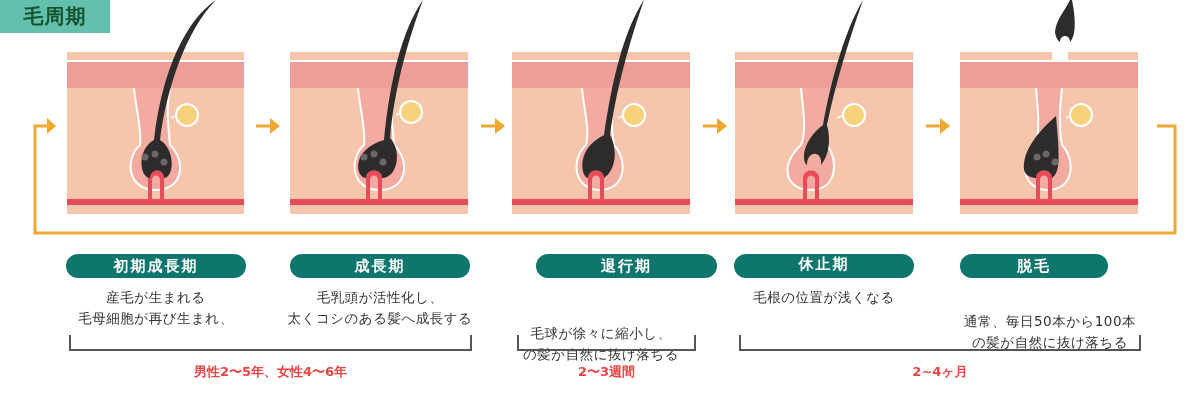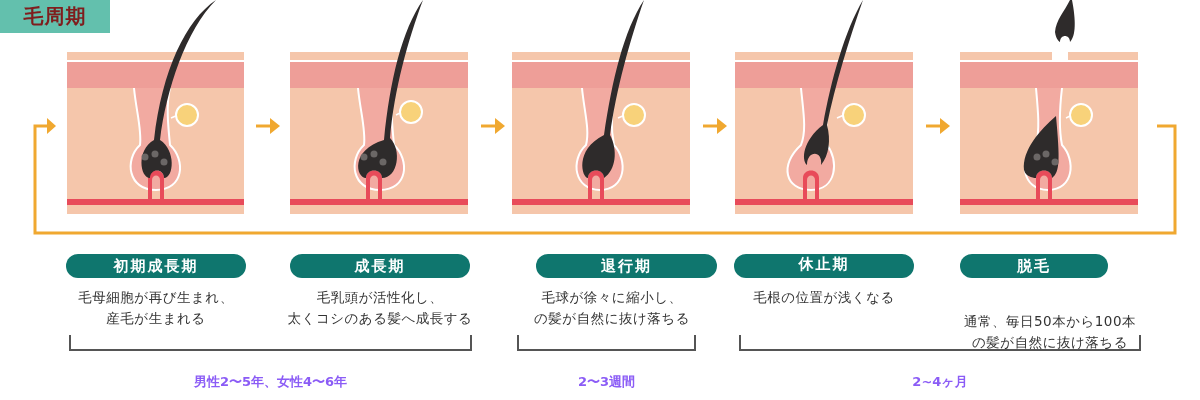--- a/index.html
+++ b/index.html
@@ -1,27 +1,27 @@
 <!DOCTYPE html>
 <html><head>
 <meta charset="utf-8">
 <style>
   html, body { margin:0; padding:0; background:#ffffff; }
   body { width:1200px; height:400px; position:relative; overflow:hidden;
          font-family:"DejaVu Sans", "Liberation Sans", sans-serif; color:#333; }
   .title-badge { position:absolute; left:0; top:0; width:110px; height:33px; background:#63c0ad;
-                 color:#7f1d1d; font-weight:bold; font-size:20px; line-height:33px; text-align:center; letter-spacing:1px; }
+                 color:#14532d; font-weight:bold; font-size:20px; line-height:33px; text-align:center; letter-spacing:1px; }
   .stage { position:absolute; top:0; width:180px; height:230px; }
   .stage svg { display:block; }
   .loop { position:absolute; left:0; top:0; width:1200px; height:240px; pointer-events:none; }
   .pill { position:absolute; top:254px; height:24px; border-radius:12px; background:#0f766e; color:#fff;
           font-weight:bold; font-size:15px; line-height:24px; text-align:center; letter-spacing:2px; }
   .desc { position:absolute; top:287px; font-size:13.5px; line-height:21px; text-align:center; color:#333; letter-spacing:0.5px; white-space:nowrap; }
   .bracket { position:absolute; top:335px; height:16px; border:2px solid #555; border-top:none; box-sizing:border-box; }
-  .dur { position:absolute; top:373px; font-size:13px; font-weight:bold; text-align:center; color:#8b5cf6; white-space:nowrap; }
+  .dur { position:absolute; top:363px; font-size:13px; font-weight:bold; text-align:center; color:#ef4444; white-space:nowrap; }
 </style>
 </head>
 <body>
 
 <div class="title-badge">毛周期</div>
 
 <svg class="loop" viewBox="0 0 1200 240">
   <polyline points="1157,126 1175,126 1175,233 35,233 35,126 50,126" fill="none" stroke="#f0a830" stroke-width="3"></polyline>
   <polygon points="47,118 56,126 47,134" fill="#f0a830"></polygon>
 
@@ -118,28 +118,28 @@
   </svg>
 </div>
 
 <div class="pill" style="left:66px; width:180px;">初期成長期</div>
 <div class="pill" style="left:290px; width:180px;">成長期</div>
 <div class="pill" style="left:536px; width:181px;">退行期</div>
 <div class="pill" style="left:734px; width:180px;font-family:Liberation Mono, monospace;">休止期</div>
 <div class="pill" style="left:960px; width:148px;">脱毛</div>
 
 <div class="desc" style="left:56px; width:200px;">
+  <div>産毛が生まれる</div>
   <div>毛母細胞が再び生まれ、</div>
-  <div>産毛が生まれる</div>
 </div>
 <div class="desc" style="left:270px; width:220px;">
   <div>毛乳頭が活性化し、</div>
   <div>太くコシのある髪へ成長する</div>
 </div>
-<div class="desc" style="left:512px; width:200px;">
+<div class="desc" style="left:501px; width:200px;margin-top:36px;">
   <div>毛球が徐々に縮小し、</div>
   <div>の髪が自然に抜け落ちる</div>
 </div>
 <div class="desc" style="left:724px; width:200px;">
   <div>毛根の位置が浅くなる</div>
 </div>
 <div class="desc" style="left:945px; width:210px;margin-top:24px;">
   <div>通常、毎日50本から100本</div>
   <div>の髪が自然に抜け落ちる</div>
 </div>

